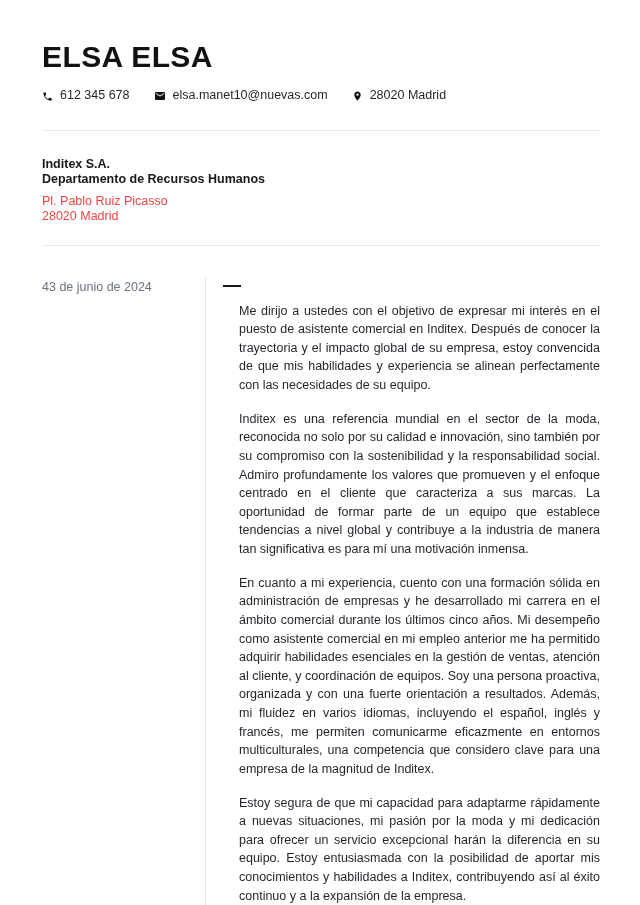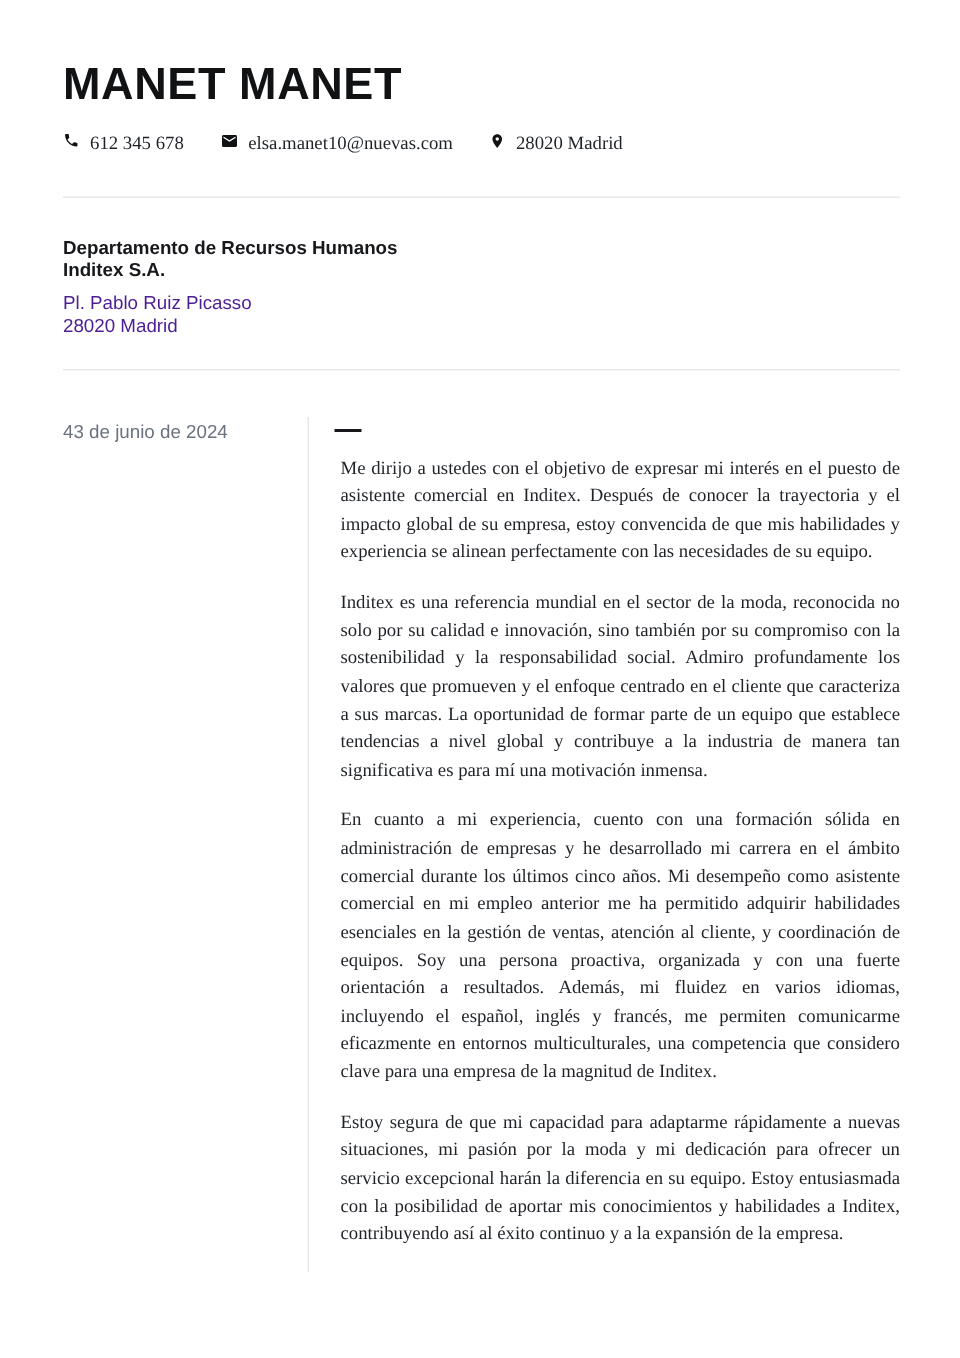--- a/index.html
+++ b/index.html
@@ -34,24 +34,23 @@
   .contact-row {
     display: flex;
     align-items: center;
     gap: 24px;
     margin-top: 15px;
     font-size: 12.5px;
     color: #1f2328;
   }
   .contact-item {
     display: flex;
-    align-items: flex-start;
+    align-items: flex-end;
     gap: 7px;
     white-space: nowrap;
-    font-family: Liberation Serif, serif;
   }
   .contact-item svg {
     flex: none;
     fill: #101214;
   }
   
   .divider {
     border: none;
     border-top: 1px solid #e8e9eb;
     margin: 28px 0 0 0;
@@ -66,21 +65,21 @@
   }
   .recipient p {
     margin: 0;
     line-height: 1.17;
   }
   .recipient .strong {
     font-weight: 700;
     color: #16181b;
   }
   .recipient .muted {
-    color: #4c1d95;
+    color: #ef4444;
   }
   .recipient .addr-start {
     margin-top: 8px;
   }
   
   .letter {
     display: flex;
     margin-top: 31px;
   }
   .date-col {
@@ -109,35 +108,34 @@
     height: 2px;
     background: #16181b;
     margin-top: 8px;
   }
   .greeting {
     margin: 27px 0 0 0;
     font-size: 12.5px;
     line-height: 1.49;
   }
   .para {
-    margin: 15px 0 0 4px;
+    margin: 15px 0 0 16px;
     font-size: 12.5px;
     line-height: 1.49;
     text-align: justify;
     color: #1f2328;
-    font-family: Liberation Serif, serif;
   }
 </style>
 </head>
 <body>
 
 <div class="page">
 
   <header>
-    <h1 class="applicant-name">MANET MANET</h1>
+    <h1 class="applicant-name">ELSA ELSA</h1>
 
     <div class="contact-row">
       <span class="contact-item">
         <svg width="11" height="11" viewBox="0 0 24 24" aria-hidden="true">
           <path d="M6.62 10.79c1.44 2.83 3.76 5.14 6.59 6.59l2.2-2.2c.27-.27.67-.36 1.02-.24 1.12.37 2.33.57 3.57.57.55 0 1 .45 1 1V20c0 .55-.45 1-1 1-9.39 0-17-7.61-17-17 0-.55.45-1 1-1h3.5c.55 0 1 .45 1 1 0 1.25.2 2.45.57 3.57.11.35.03.74-.25 1.02l-2.2 2.2z"></path>
         </svg>
         <span>612 345 678</span>
       </span>
 
       <span class="contact-item">
@@ -152,22 +150,22 @@
           <path d="M12 2C8.13 2 5 5.13 5 9c0 5.25 7 13 7 13s7-7.75 7-13c0-3.87-3.13-7-7-7zm0 9.5a2.5 2.5 0 1 1 0-5 2.5 2.5 0 0 1 0 5z"></path>
         </svg>
         <span>28020 Madrid</span>
       </span>
     </div>
   </header>
 
   <hr class="divider">
 
   <section class="recipient">
+    <p class="strong">Inditex S.A.</p>
     <p class="strong">Departamento de Recursos Humanos</p>
-    <p class="strong">Inditex S.A.</p>
     <p class="muted addr-start">Pl. Pablo Ruiz Picasso</p>
     <p class="muted">28020 Madrid</p>
   </section>
 
   <hr class="divider divider-2">
 
   <section class="letter">
     <div class="date-col">
       <span>43 de junio de 2024</span>
     </div>

